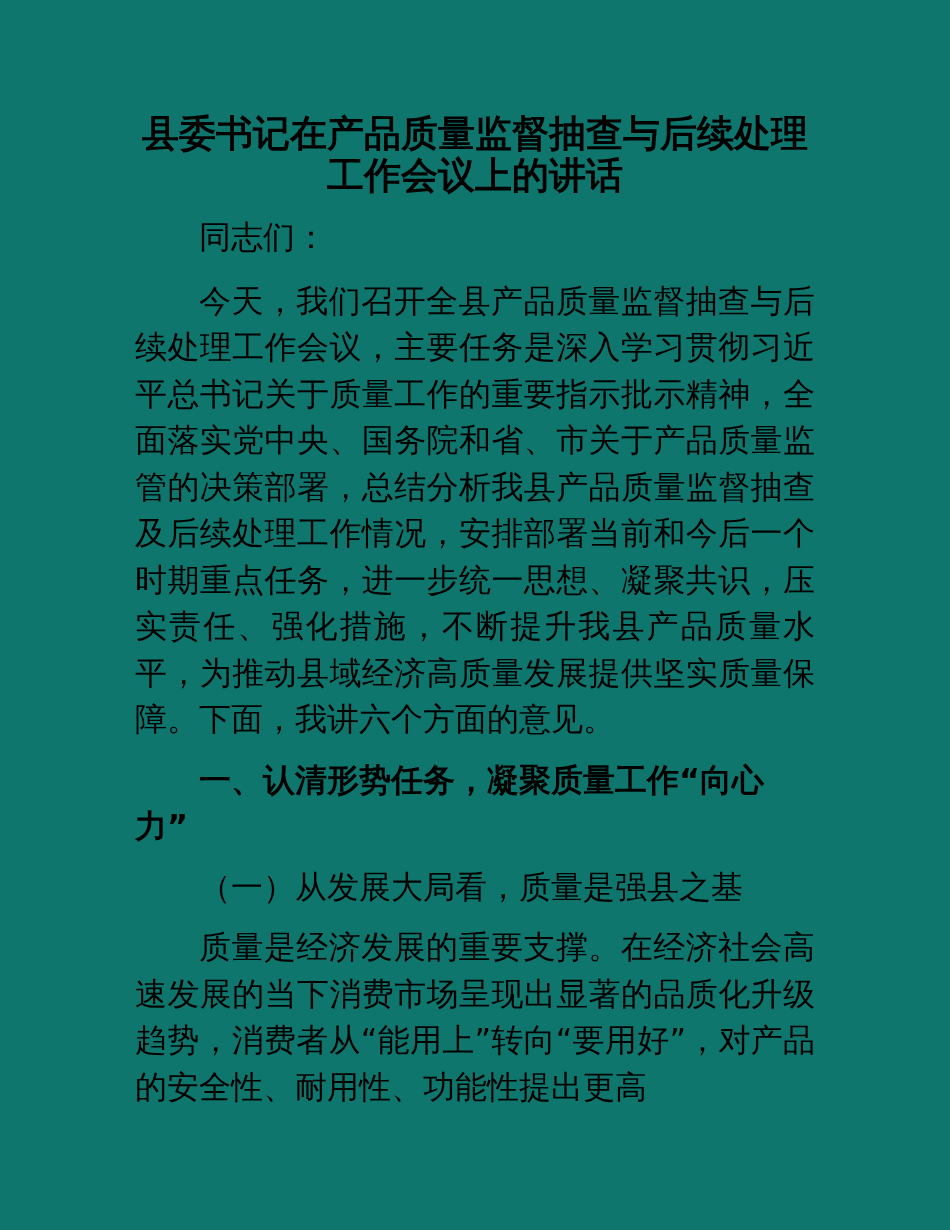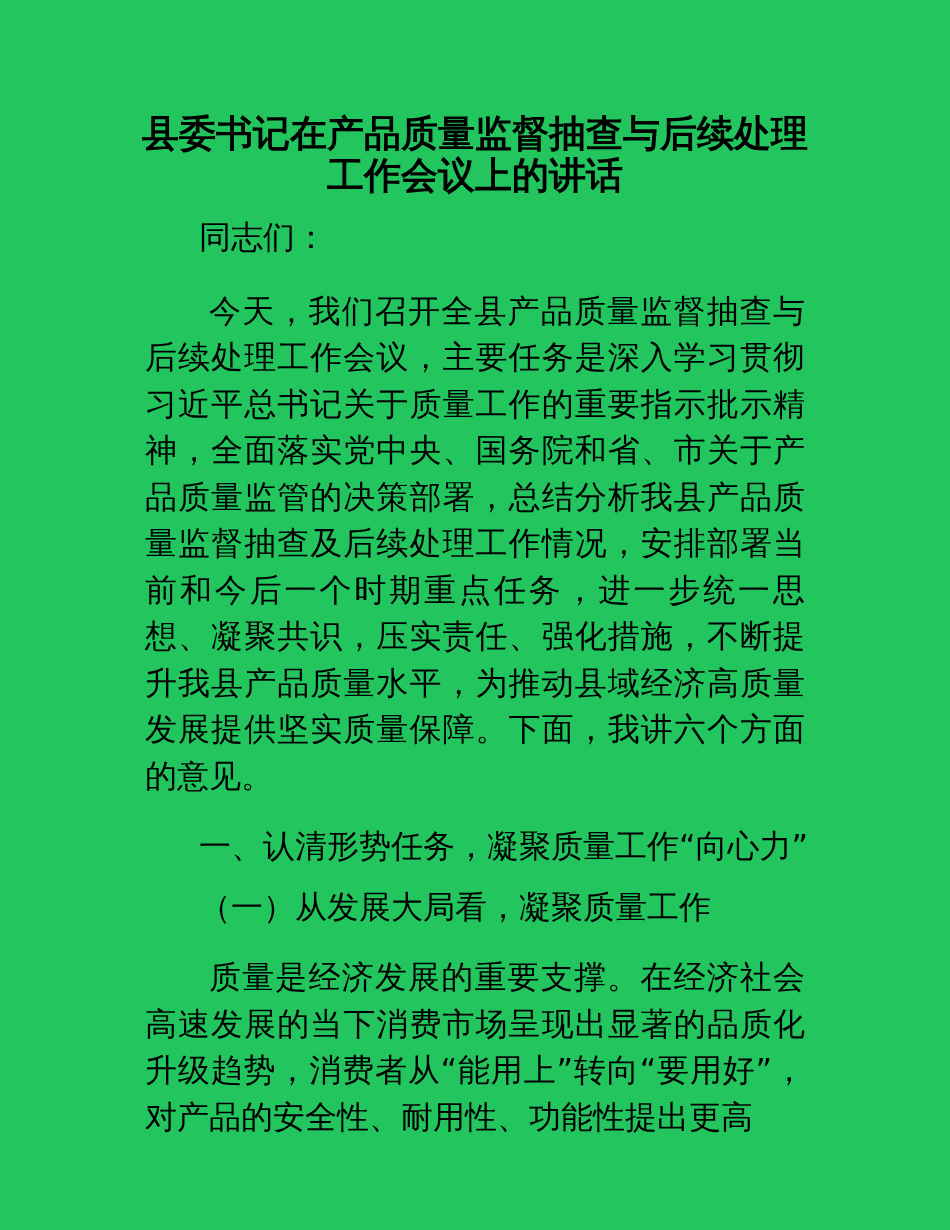--- a/index.html
+++ b/index.html
@@ -9,21 +9,21 @@
   }
   body {
     font-family: "DejaVu Sans", "Liberation Sans", sans-serif;
     color: #000000;
     -webkit-font-smoothing: antialiased;
   }
   .page {
     position: relative;
     width: 950px;
     height: 1230px;
-    background: #22c55e;
+    background: #0f766e;
     overflow: hidden;
     box-sizing: border-box;
   }
   .content {
     position: absolute;
     left: 135px;
     top: 0;
     width: 680px;
   }
   .doc-title {
@@ -43,31 +43,31 @@
     margin: 0;
     padding-top: 20px;
     text-indent: 64px;
     letter-spacing: 0px;
     font-family: Liberation Mono, monospace;
   }
   .body-para {
     font-size: 32px;
     font-weight: normal;
     line-height: 46.5px;
-    margin: 10px;
+    margin: 0;
     padding-top: 14px;
     text-indent: 64px;
     text-align: justify;
     text-justify: inter-ideograph;
     word-break: break-all;
     letter-spacing: 0px;
   }
   .section-heading {
     font-size: 32px;
-    font-weight: normal;
+    font-weight: bold;
     line-height: 46.5px;
     margin: 0;
     padding-top: 14px;
     text-indent: 64px;
     letter-spacing: 0px;
     word-break: break-all;
   }
   .sub-heading {
     font-size: 32px;
     font-weight: normal;
@@ -87,18 +87,18 @@
 
     <h1 class="doc-title">县委书记在产品质量监督抽查与后续处理工作会议上的讲话</h1>
 
     <p class="salutation">同志们：</p>
 
     <p class="body-para">今天，我们召开全县产品质量监督抽查与后续处理工作会议，主要任务是深入学习贯彻习近平总书记关于质量工作的重要指示批示精神，全面落实党中央、国务院和省、市关于产品质量监管的决策部署，总结分析我县产品质量监督抽查及后续处理工作情况，安排部署当前和今后一个时期重点任务，进一步统一思想、凝聚共识，压实责任、强化措施，不断提升我县产品质量水平，为推动县域经济高质量发展提供坚实质量保障。下面，我讲六个方面的意见。</p>
 
     <p class="section-heading">一、认清形势任务，凝聚质量工作“向心力”</p>
 
 
-    <p class="sub-heading">（一）从发展大局看，凝聚质量工作</p>
+    <p class="sub-heading">（一）从发展大局看，质量是强县之基</p>
 
     <p class="body-para">质量是经济发展的重要支撑。在经济社会高速发展的当下消费市场呈现出显著的品质化升级趋势，消费者从“能用上”转向“要用好”，对产品的安全性、耐用性、功能性提出更高</p>
 
   </div>
 </div>
 
 </body></html>

